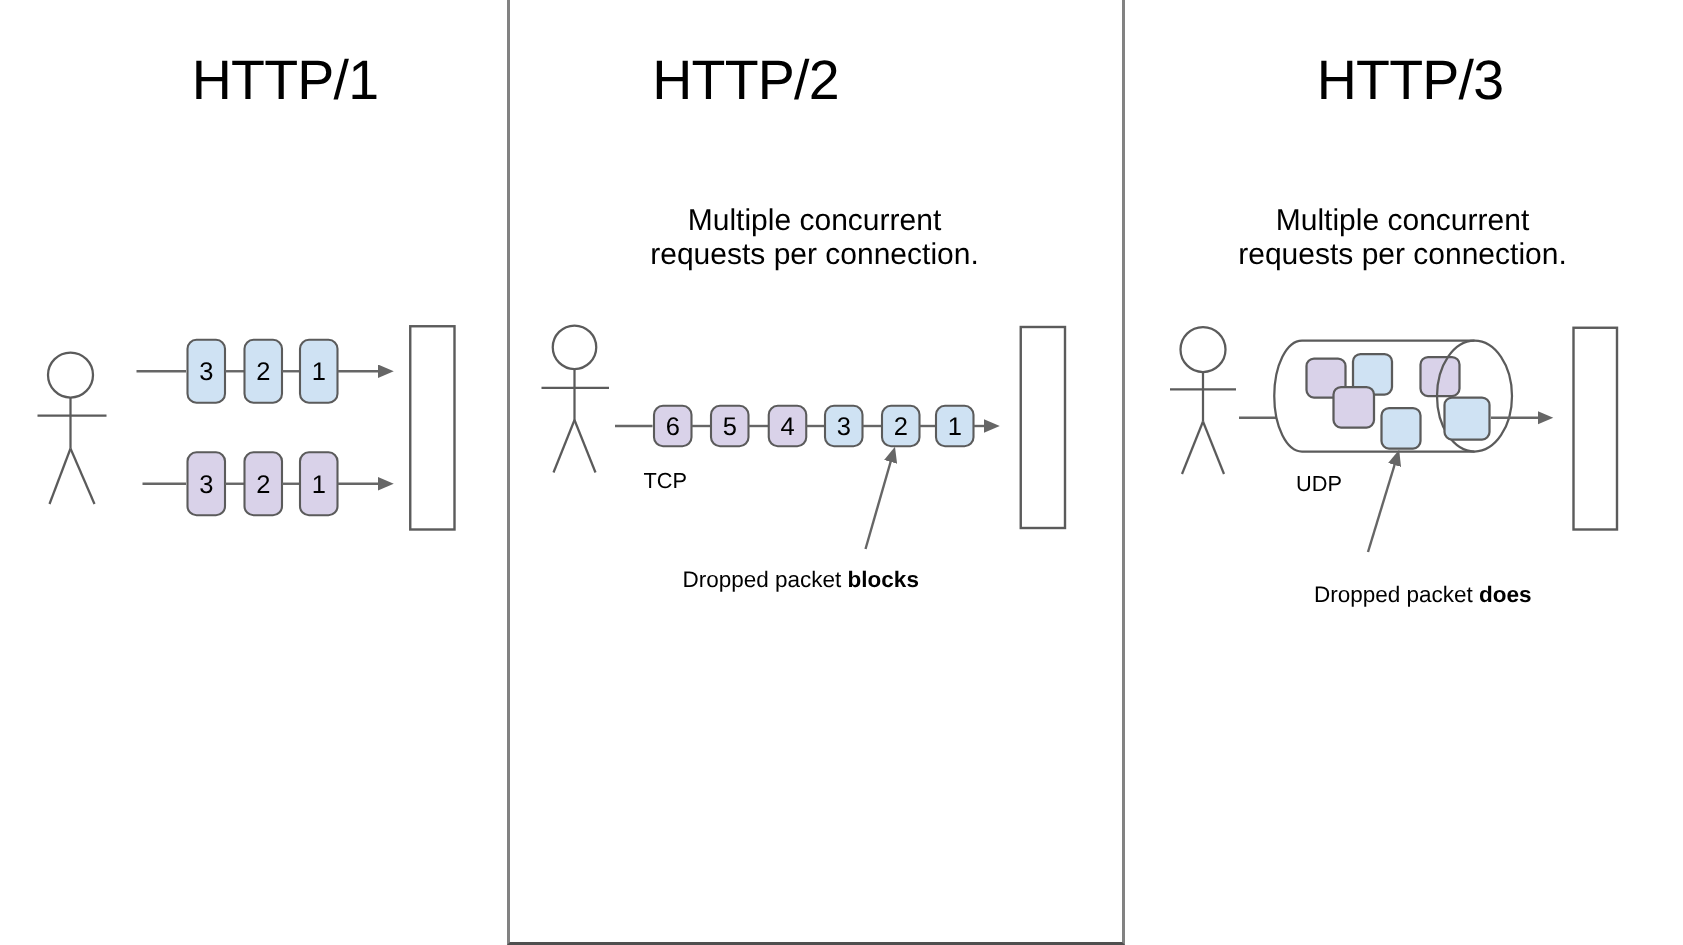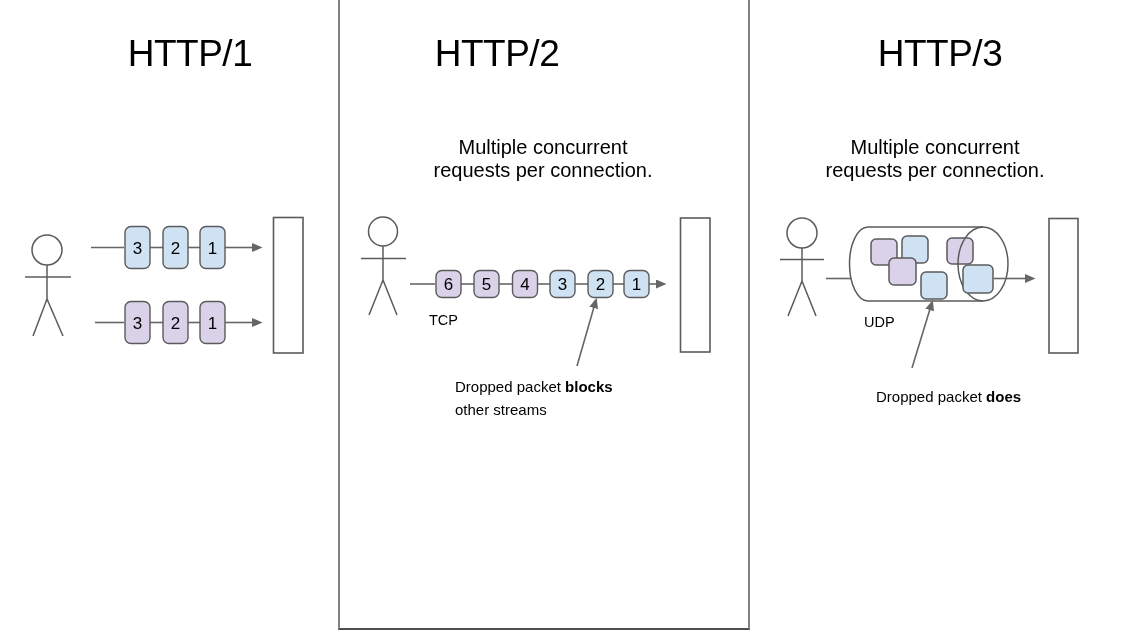--- a/index.html
+++ b/index.html
@@ -155,20 +155,19 @@
     </g>
 
     <line class="ln" x1="994" y1="278.5" x2="1026" y2="278.5" marker-end="url(#ah)"></line>
     <text class="proto" x="864" y="327">UDP</text>
     <line class="ln" x1="912" y1="368" x2="930" y2="309" marker-end="url(#ah)"></line>
     <rect class="server" x="1049" y="218.5" width="29" height="134.5"></rect>
   </svg>
 
   <div class="note" style="left:455px;top:375px">
     <div><span>Dropped packet </span><b>blocks</b></div>
-    <div><span>other streams</span></div>
   </div>
 
   <div class="note" style="left:876px;top:385px">
     <div><span>Dropped packet </span><b>does</b></div>
   </div>
 
 </div>
 
 </body></html>

